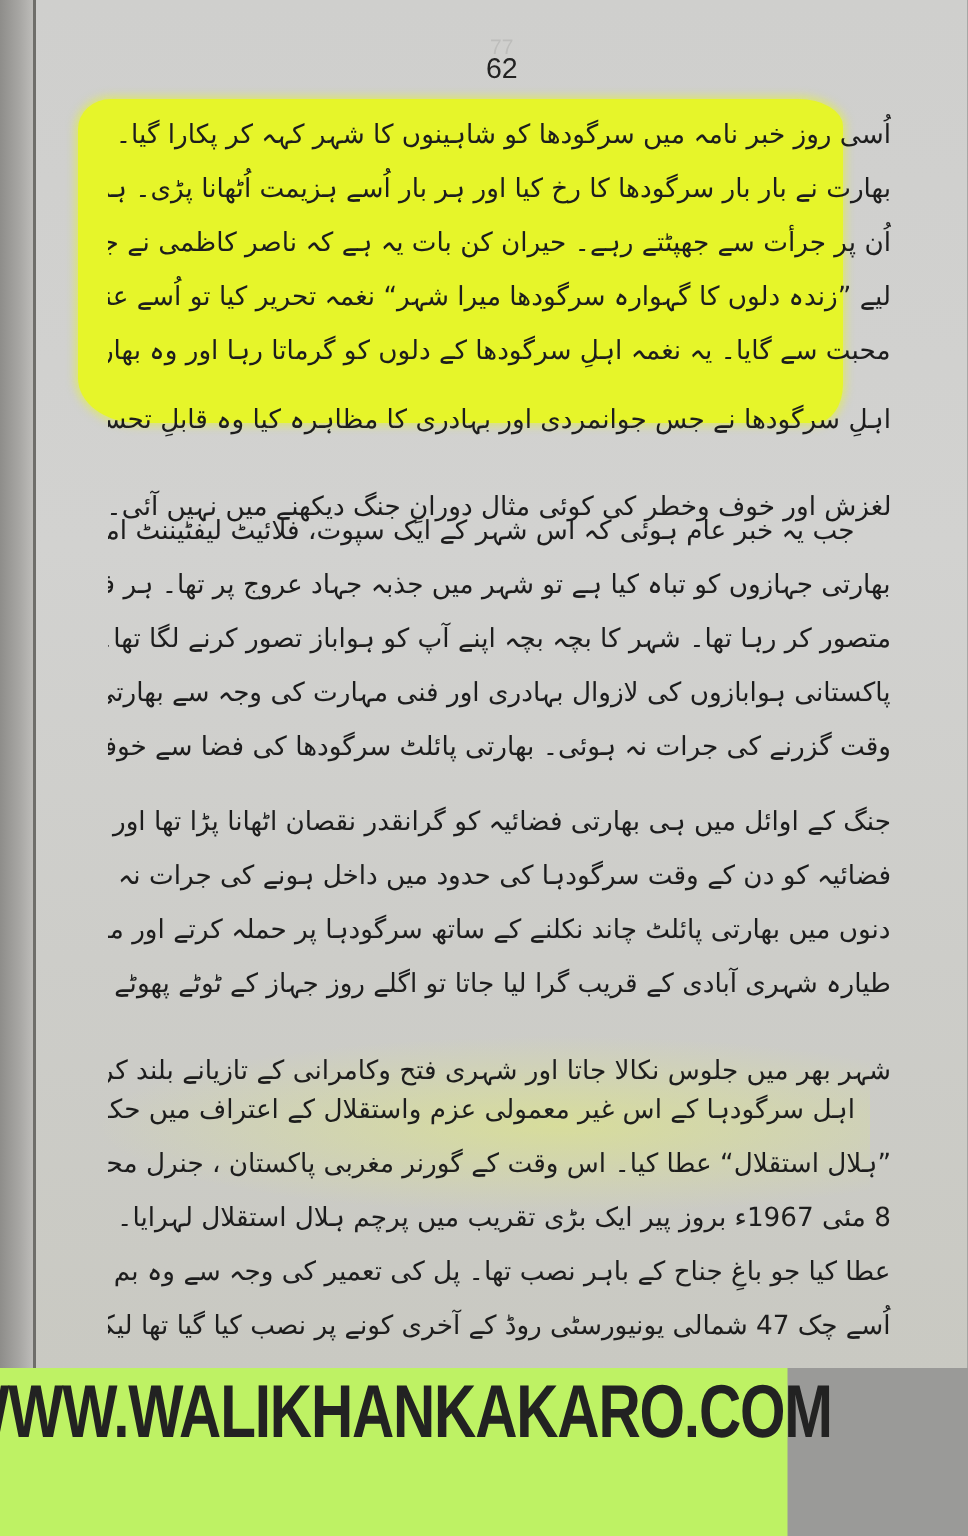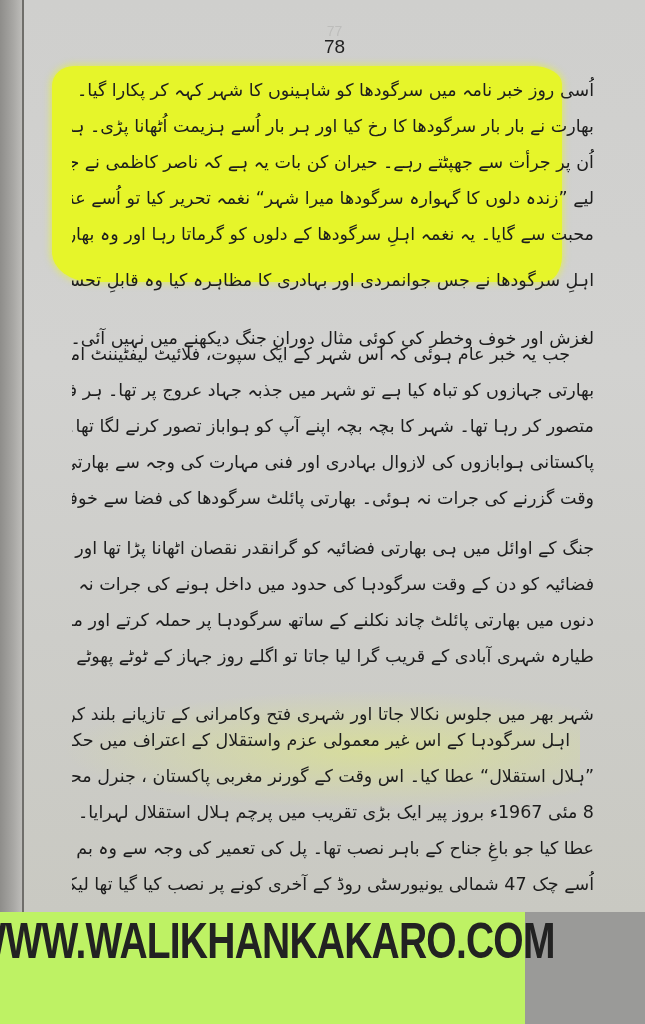--- a/index.html
+++ b/index.html
@@ -58,21 +58,21 @@
     transform:scaleX(0.78); white-space:nowrap;
   }
 </style>
 </head>
 <body>
 
 <div class="spine"></div>
 
 <div class="page">
   <div class="ghost-number">77</div>
-  <div class="page-number">78</div>
+  <div class="page-number">62</div>
 </div>
 
 <div class="highlight"></div>
 <div class="highlight-faint"></div>
 
 <div class="text-block" style="top:72px;">
   <span class="line">اُسی روز خبر نامہ میں سرگودھا کو شاہینوں کا شہر کہہ کر پکارا گیا۔ 17 روزہ جنگ میں</span>
   <span class="line">بھارت نے بار بار سرگودھا کا رخ کیا اور ہر بار اُسے ہزیمت اُٹھانا پڑی۔ ہمارے شاہین</span>
   <span class="line">اُن پر جرأت سے جھپٹتے رہے۔ حیران کن بات یہ ہے کہ ناصر کاظمی نے جونہی سرگودھا کے</span>
   <span class="line">لیے ”زندہ دلوں کا گہوارہ سرگودھا میرا شہر“ نغمہ تحریر کیا تو اُسے عنایت حسین بھٹی نے بڑی</span>

